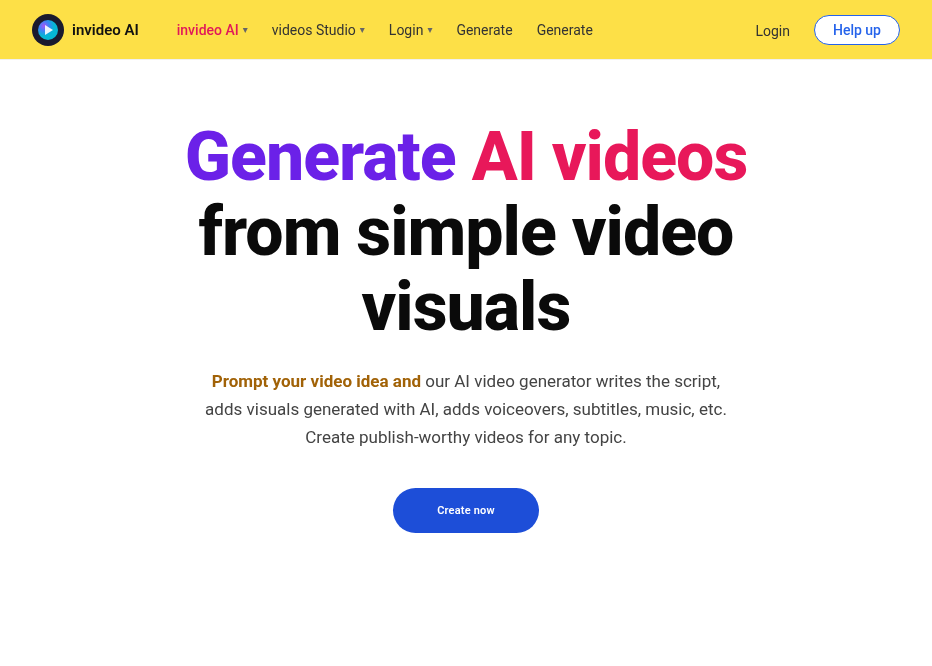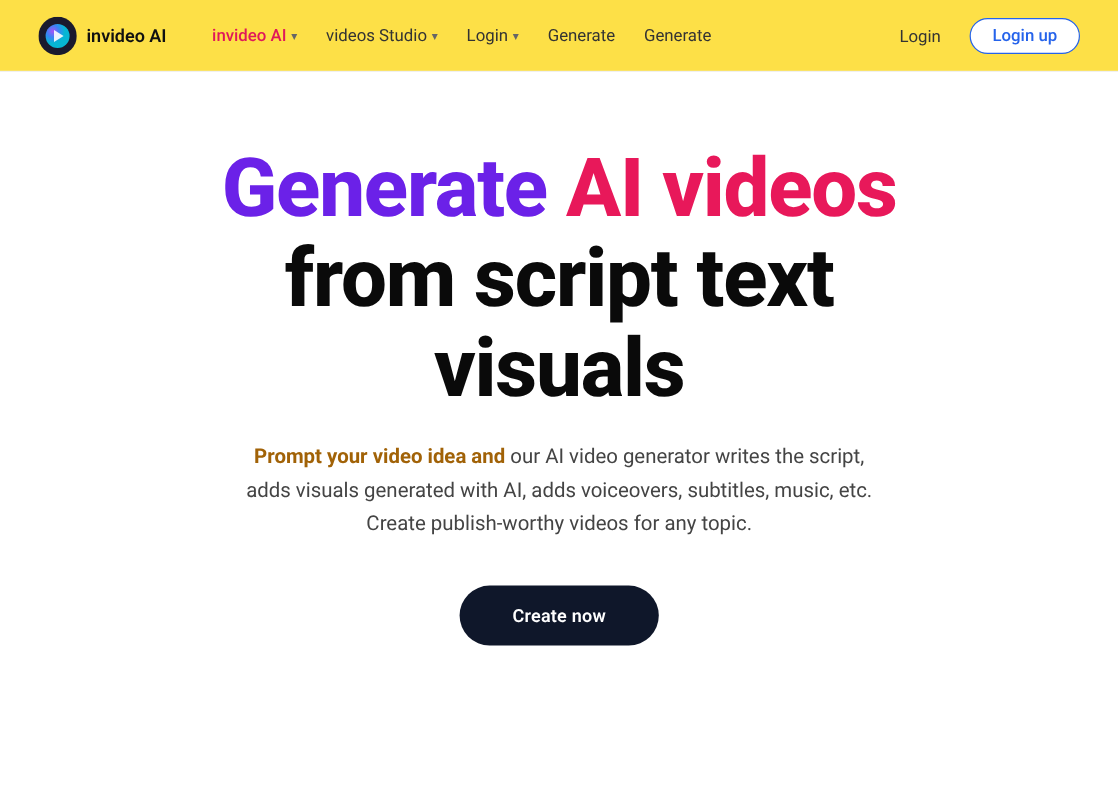--- a/index.html
+++ b/index.html
@@ -140,23 +140,23 @@
       line-height: 1.65;
       margin-bottom: 36px;
     }
 
     .hero-subtitle strong {
       color: #a16207;
       font-weight: 700;
     }
 
     .cta-btn {
-      background: #0f172a;
+      background: #1d4ed8;
       color: #fff;
-      font-size: 15px;
+      font-size: 11px;
       font-weight: 600;
       padding: 16px 44px;
       border-radius: 32px;
       border: none;
       cursor: pointer;
       font-family: inherit;
       letter-spacing: 0.2px;
     }
   </style>
 </head>
@@ -196,29 +196,29 @@
     <a class="nav-item" href="#">
       <span>Generate</span>
     </a>
     <a class="nav-item" href="#">
       <span>Generate</span>
     </a>
   </div>
 
   <div class="nav-right">
     <button class="login-btn">Login</button>
-    <button class="signup-btn">Login up</button>
+    <button class="signup-btn">Help up</button>
   </div>
 </nav>
 
 <section class="hero">
   <h1 class="hero-title">
     <span class="generate">Generate </span><span class="ai-videos">AI videos</span>
     <br>
-    <span class="rest">from script text</span>
+    <span class="rest">from simple video</span>
     <br>
     <span class="rest">visuals</span>
   </h1>
 
   <p class="hero-subtitle">
     <strong>Prompt your video idea and</strong><span> our AI video generator writes the script, adds visuals generated with AI, adds voiceovers, subtitles, music, etc. Create publish-worthy videos for any topic.</span>
   </p>
 
   <button class="cta-btn">Create now</button>
 </section>

